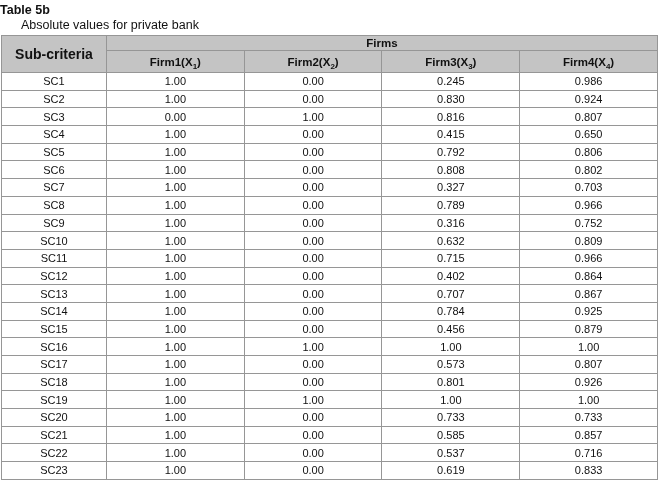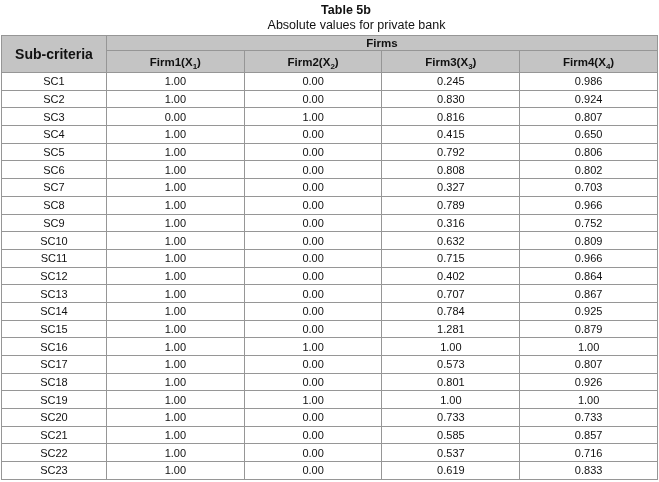--- a/index.html
+++ b/index.html
@@ -6,25 +6,23 @@
     margin: 0;
     padding: 0;
     background: #ffffff;
     width: 659px;
     height: 482px;
     font-family: "Liberation Sans", sans-serif;
     color: #111111;
     overflow: hidden;
   }
   .caption {
-    text-align: center;
     font-size: 12.5px;
     line-height: 14px;
     padding-top: 3px;
-    padding-left: 33px;
   }
   .caption .cap-label {
     font-weight: bold;
     display: block;
   }
   .caption .cap-subtitle {
     display: block;
     margin-top: 1px;
     margin-left: 21px;
   }
@@ -188,21 +186,21 @@
         <td>SC14</td>
         <td>1.00</td>
         <td>0.00</td>
         <td>0.784</td>
         <td>0.925</td>
       </tr>
       <tr>
         <td>SC15</td>
         <td>1.00</td>
         <td>0.00</td>
-        <td>1.281</td>
+        <td>0.456</td>
         <td>0.879</td>
       </tr>
       <tr>
         <td>SC16</td>
         <td>1.00</td>
         <td>1.00</td>
         <td>1.00</td>
         <td>1.00</td>
       </tr>
       <tr>

